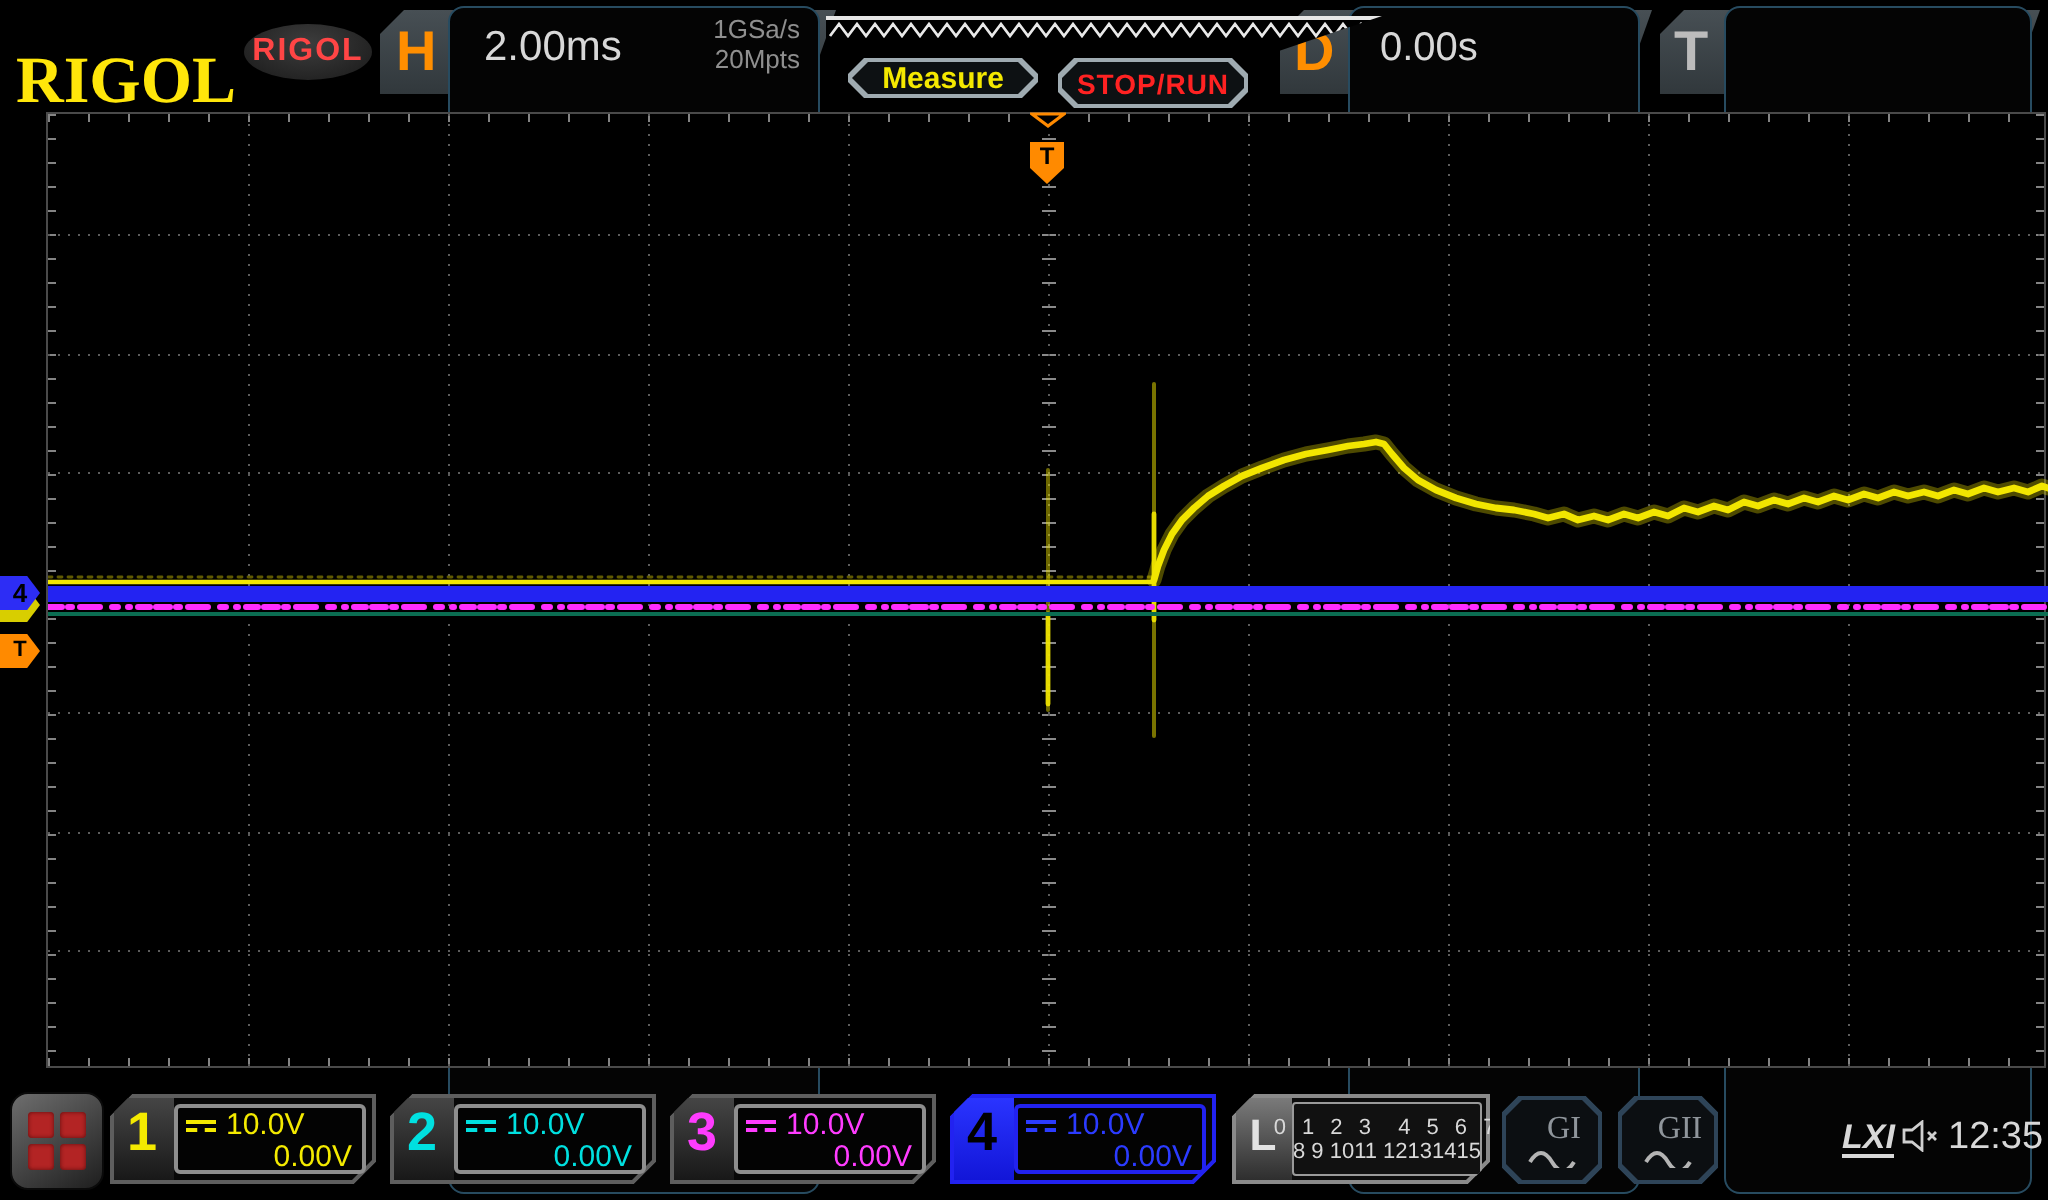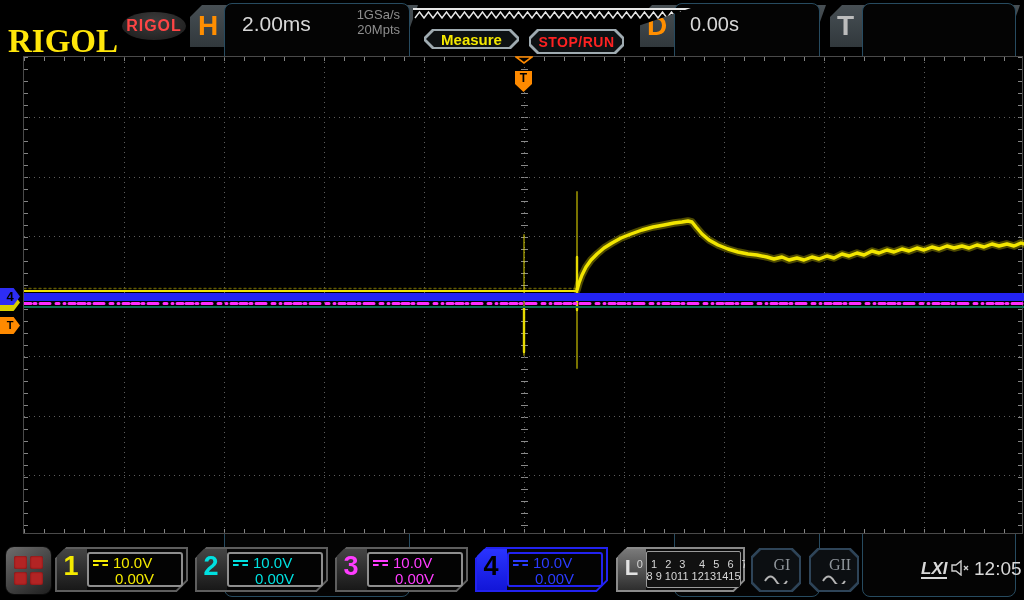--- a/index.html
+++ b/index.html
@@ -104,21 +104,21 @@
   .cut{clip-path:polygon(11px 0,100% 0,100% calc(100% - 11px),calc(100% - 11px) 100%,0 100%,0 11px);}
   .chbox .border{position:absolute;inset:0;}
   .chbox .face{position:absolute;inset:2px;background:#070707;
         clip-path:polygon(10px 0,100% 0,100% calc(100% - 10px),calc(100% - 10px) 100%,0 100%,0 10px);}
   .chbox .tab{position:absolute;left:2px;top:2px;bottom:2px;width:30px;}
   .chbox .num{position:absolute;left:2px;top:4px;width:28px;text-align:center;
         font-size:27px;font-weight:bold;}
   .chbox .readout{position:absolute;left:32px;right:5px;top:5px;bottom:5px;background:#030303;
         border:2px solid #8e8e8e;border-radius:3px;box-sizing:border-box;padding:1px 5px 0 4px;}
   .row1{display:flex;align-items:center;font-size:15px;line-height:16px;}
-  .row2{text-align:center;font-size:15px;line-height:16px;}
+  .row2{text-align:right;font-size:15px;line-height:16px;}
   .dcicon{display:inline-block;width:15px;margin-right:5px;}
   .dcicon .s{display:block;border-top:2px solid;margin-bottom:2px;}
   .dcicon .d{display:block;border-top:2px dashed;}
   .chbox .border{background:#5e5e5e;}
   .chbox .tab{background:linear-gradient(#454545,#181818);}
   .c1{--cc:#f4ea00;} .c2{--cc:#00e0e0;} .c3{--cc:#ff3cff;} .c4{--cc:#2b3bff;}
   .chbox .num,.chbox .readout{color:var(--cc);}
   .c4 .border{background:#2222f0;}
   .c4 .tab{background:linear-gradient(#2a34ff,#1216d8);}
   .c4 .num{color:#000;}
@@ -359,15 +359,15 @@
     </div>
   </div>
 
   <div class="abs" id="lxi-logo">LXI</div>
   <div class="abs" id="mute-icon">
     <svg width="19" height="16">
       <polygon points="1,5 5,5 10,1 10,15 5,11 1,11" fill="none" stroke="#cfcfcf" stroke-width="1.4"></polygon>
       <path d="M13,6 L17,10 M17,6 L13,10" stroke="#cfcfcf" stroke-width="1.4"></path>
     </svg>
   </div>
-  <div class="abs" id="clock">12:05</div>
+  <div class="abs" id="clock">12:35</div>
 
 </div>
 
 </body></html>

